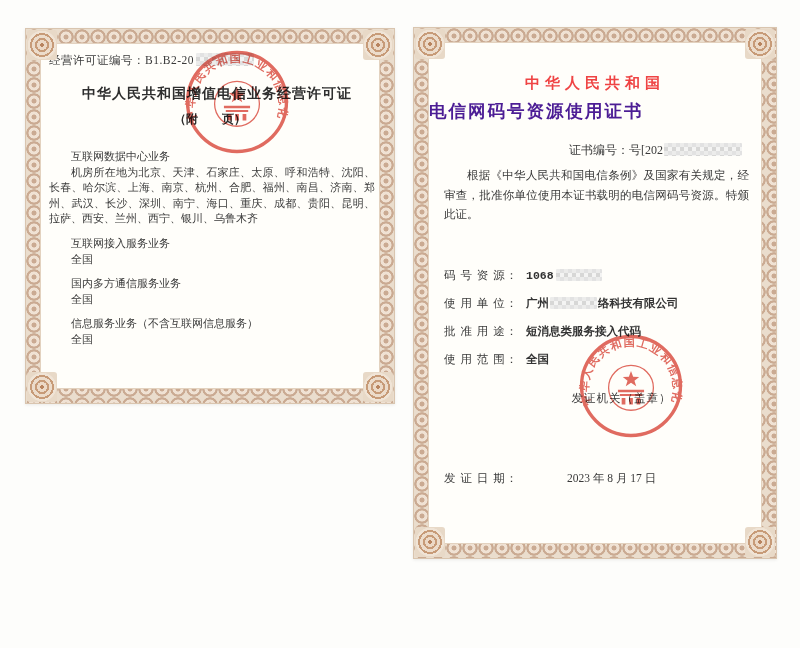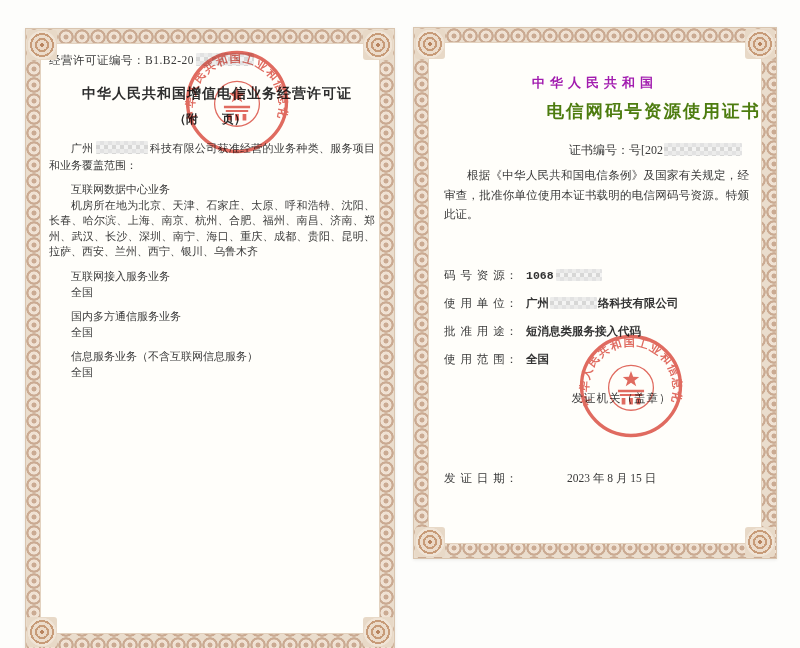--- a/index.html
+++ b/index.html
@@ -18,21 +18,21 @@
     background-color:#eaddcd;
     background-image:
       radial-gradient(circle at 8px 8px,
         rgba(170,120,88,.50) 2.2px,
         rgba(240,226,212,.95) 2.8px 5.2px,
         rgba(170,120,88,.50) 5.8px 7.4px,
         rgba(243,232,220,0) 8px);
     background-size:16px 16px;
     box-shadow:0 1px 3px rgba(0,0,0,.08);
   }
-  .cert-left  { left:25px;  top:28px; width:370px; height:621px; }
+  .cert-left  { left:25px;  top:28px; width:370px; height:376px; }
   .cert-right { left:413px; top:27px; width:364px; height:532px; }
   .inner {
     position:relative; width:100%; height:100%;
     background:#fffefa;
     box-shadow:0 0 0 1px #e3d2bf;
     z-index:1;
   }
   .corner {
     position:absolute; width:30px; height:30px; z-index:3; border-radius:3px;
     background:
@@ -56,23 +56,23 @@
   .l-subtitle{ position:absolute; left:0; top:67px; width:100%; text-align:center;
                font-size:12px; font-weight:bold; color:#2e2e2e; }
   .l-flow    { position:absolute; left:8px; top:96px; width:326px;
                font-size:11px; line-height:1.5; }
   .l-intro   { text-indent:2em; text-align:justify; }
   .sec       { margin-top:9px; }
   .sec div   { text-indent:2em; text-align:justify; line-height:1.42; }
 
   
   .r-title1 { position:absolute; left:0; top:31px; width:100%; text-align:center;
-              font-size:13px; font-weight:bold; letter-spacing:5px; color:#a21caf; }
-  .r-title2 { position:absolute; left:0; top:56px; width:100%; text-align:right;
-              font-size:17.5px; font-weight:bold; letter-spacing:2px; color:#4d7c0f; }
+              font-size:15px; font-weight:bold; letter-spacing:5px; color:#ef4444; }
+  .r-title2 { position:absolute; left:0; top:56px; width:100%; text-align:left;
+              font-size:17.5px; font-weight:bold; letter-spacing:2px; color:#4c1d95; }
   .r-certno { position:absolute; left:140px; top:99px; font-size:12px; }
   .r-body   { position:absolute; left:15px; top:123px; width:305px;
               font-size:11.5px; line-height:1.7; text-indent:2em; text-align:justify; }
   .r-row    { position:absolute; left:15px; font-size:11.5px; white-space:nowrap; }
   .r-row .lbl { display:inline-block; width:82px; letter-spacing:1px;margin-top:39px; }
   .r-row .val { font-weight:600; color:#333;font-family:Liberation Mono, monospace; }
   .row0{top:186px} .row1{top:214px} .row2{top:242px} .row3{top:270px}
   .r-issuer { position:absolute; left:90px; top:348px; width:205px; text-align:center;
               font-size:11.5px; letter-spacing:1px; z-index:2; }
   .r-date   { position:absolute; left:15px; font-size:11.5px; white-space:nowrap; }
@@ -93,21 +93,20 @@
   <div class="corner bl"></div>
   <div class="corner br"></div>
   <div class="inner">
 
     <div class="l-licno"><span>经营许可证编号：B1.B2-20</span><span class="mosaic" style="width:58px;height:13px;margin-left:2px"></span></div>
 
     <div class="l-title">中华人民共和国增值电信业务经营许可证</div>
     <div class="l-subtitle">（附　　页）</div>
 
     <div class="l-flow">
-      <p class="l-intro"><span>广州</span><span class="mosaic" style="width:52px;height:13px;margin:0 2px"></span><span>科技有限公司获准经营的业务种类、服务项目和业务覆盖范围：</span></p>
 
       <div class="sec">
         <div>互联网数据中心业务</div>
         <div>机房所在地为北京、天津、石家庄、太原、呼和浩特、沈阳、长春、哈尔滨、上海、南京、杭州、合肥、福州、南昌、济南、郑州、武汉、长沙、深圳、南宁、海口、重庆、成都、贵阳、昆明、拉萨、西安、兰州、西宁、银川、乌鲁木齐</div>
       </div>
       <div class="sec">
         <div>互联网接入服务业务</div>
         <div>全国</div>
       </div>
       <div class="sec">
@@ -169,15 +168,15 @@
       <text font-size="12" fill="#d8463a" letter-spacing="1.6" font-weight="bold">
         <textPath href="#arcR" startOffset="2">中华人民共和国工业和信息化部</textPath>
       </text>
       <g fill="#d8463a" stroke="#d8463a">
         <circle cx="60" cy="62" r="24" fill="none" stroke-width="1.4"></circle>
         <polygon stroke="none" points="60,44 62.3,50.2 68.8,50.4 63.7,54.3 65.6,60.2 60,56.6 54.4,60.2 56.3,54.3 51.2,50.4 57.7,50.2"></polygon>
         <path stroke="none" d="M46 64 h28 v2.6 h-28 z M48 68.6 h24 v2.2 h-24 z M50 72.8 h4 v7 h-4 z M58 72.8 h4 v7 h-4 z M66 72.8 h4 v7 h-4 z"></path>
       </g>
     </svg>
 
-    <div class="r-date d0"><span class="lbl">发 证 日 期：</span><span>2023 年 8 月 15 日</span></div>
+    <div class="r-date d0"><span class="lbl">发 证 日 期：</span><span>2023 年 8 月 17 日</span></div>
   </div>
 </div>
 
 </body></html>

